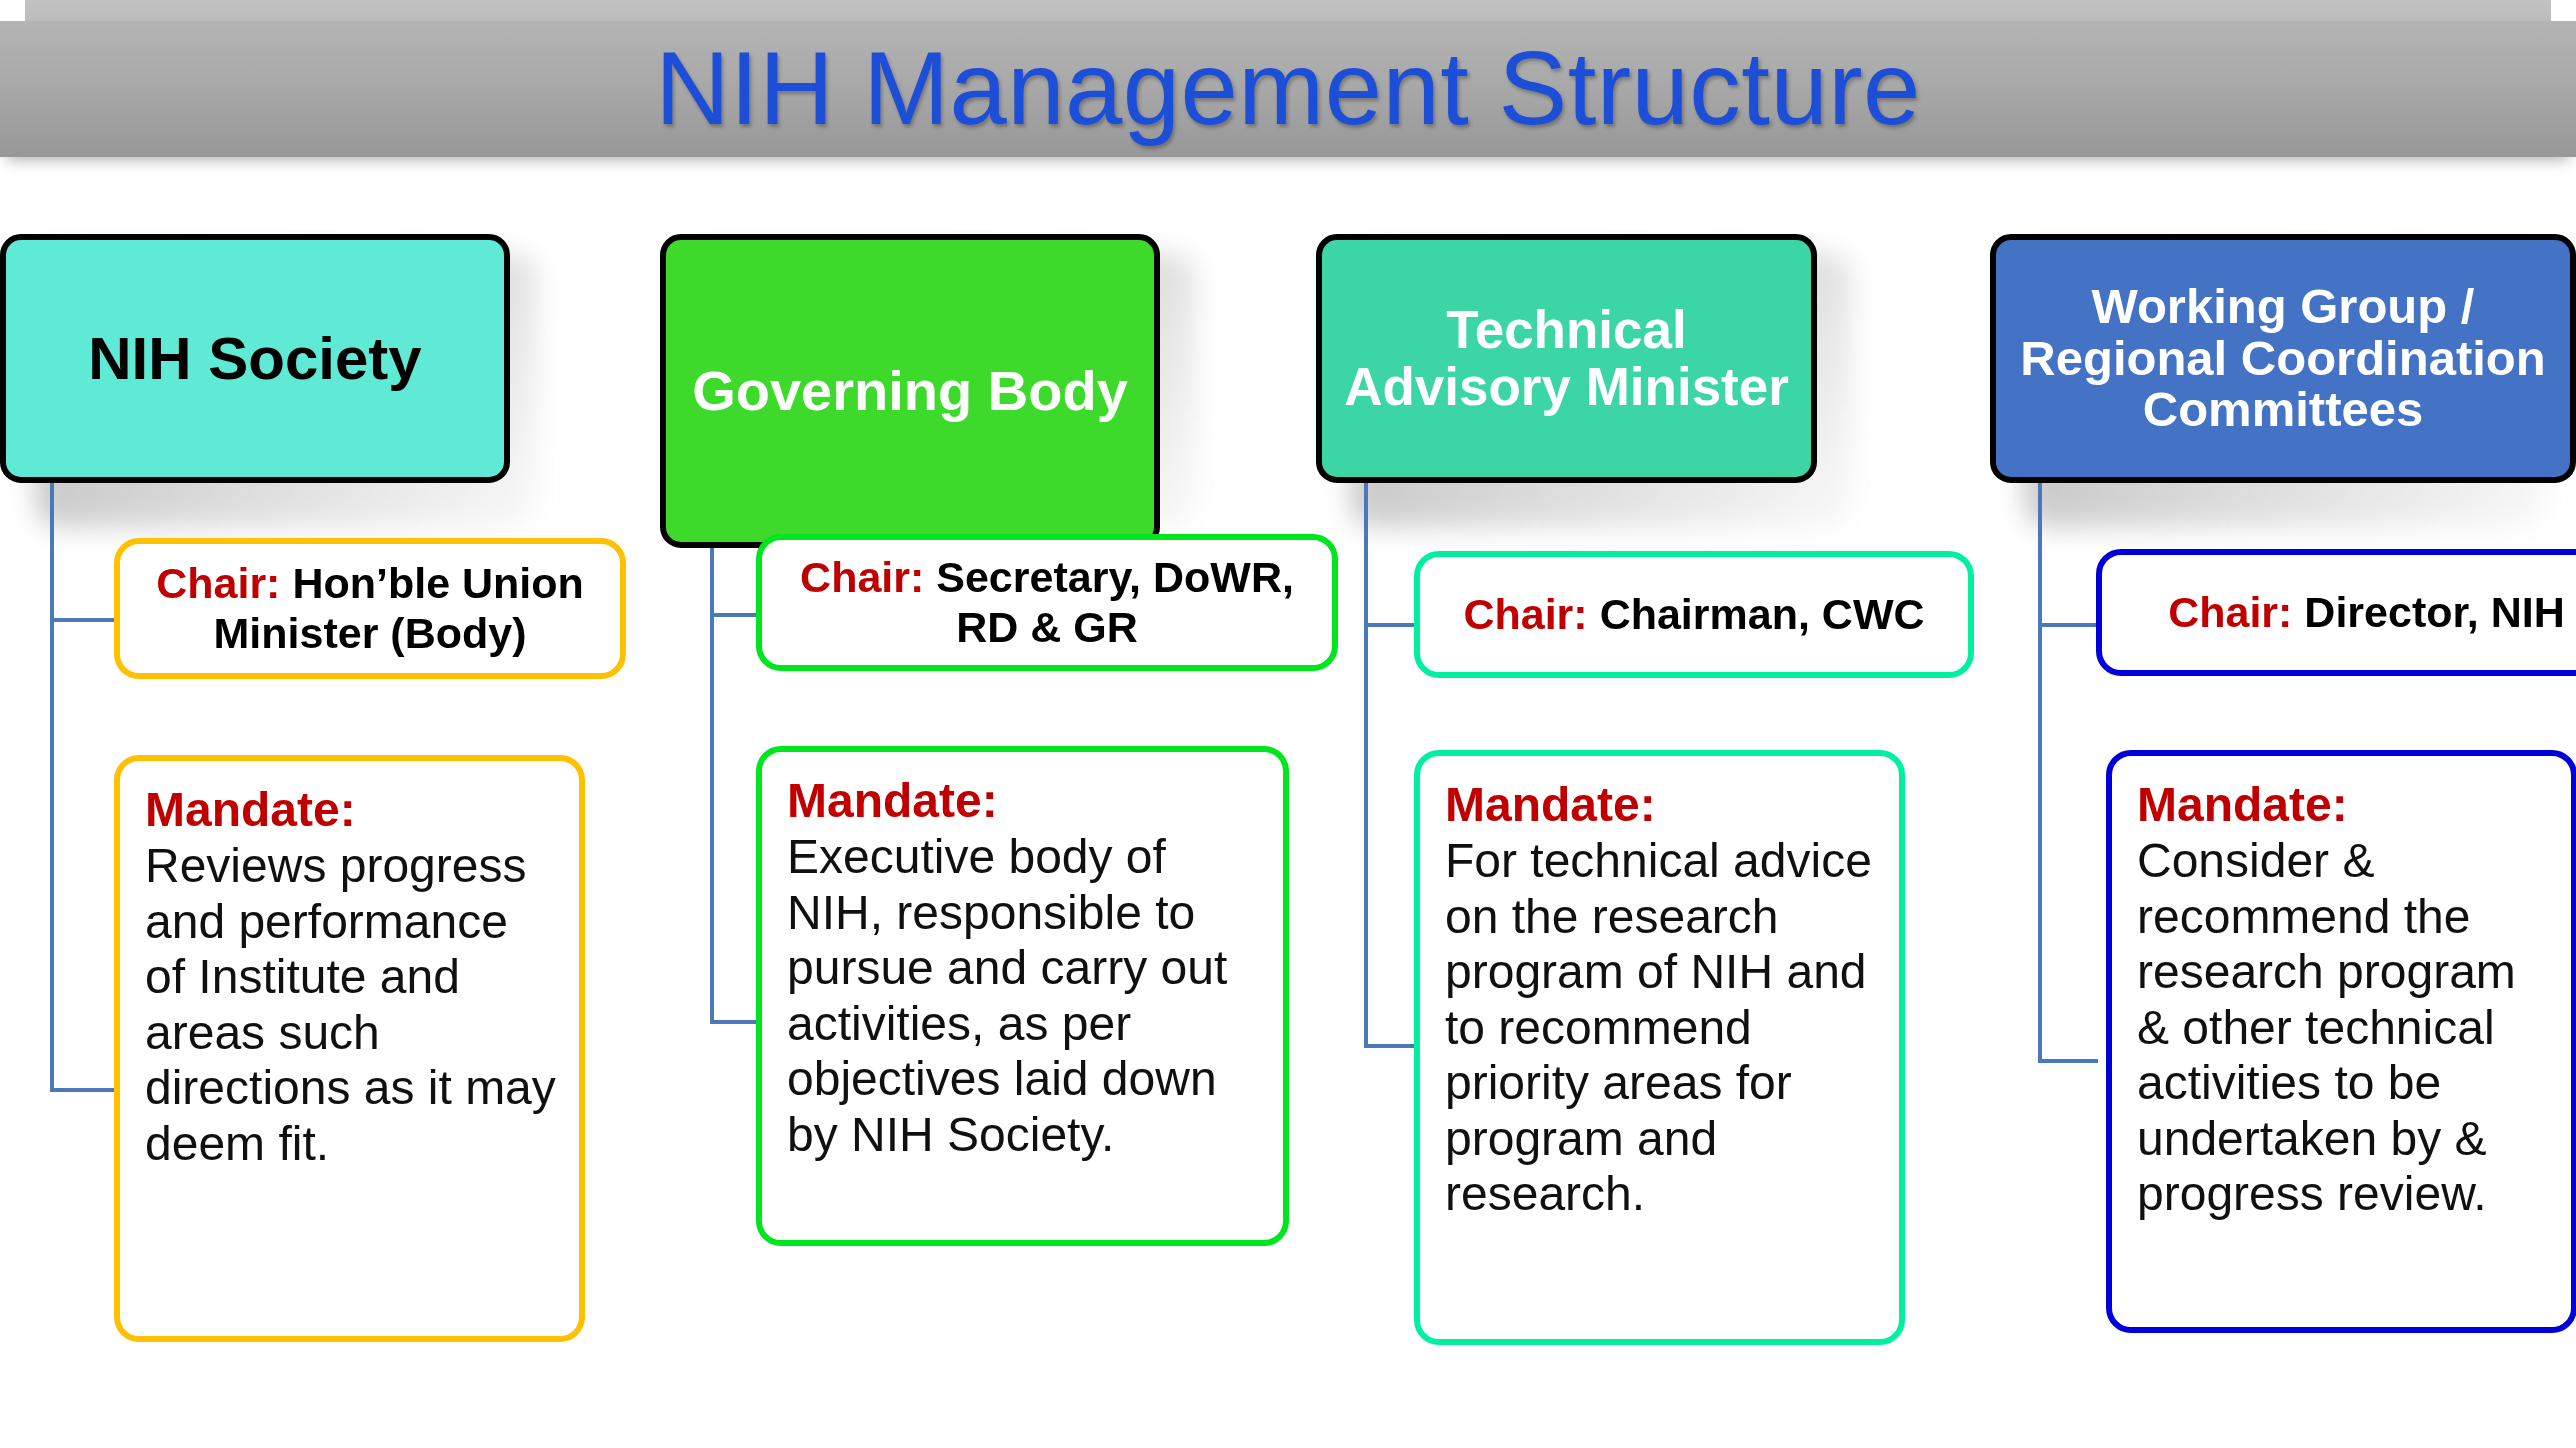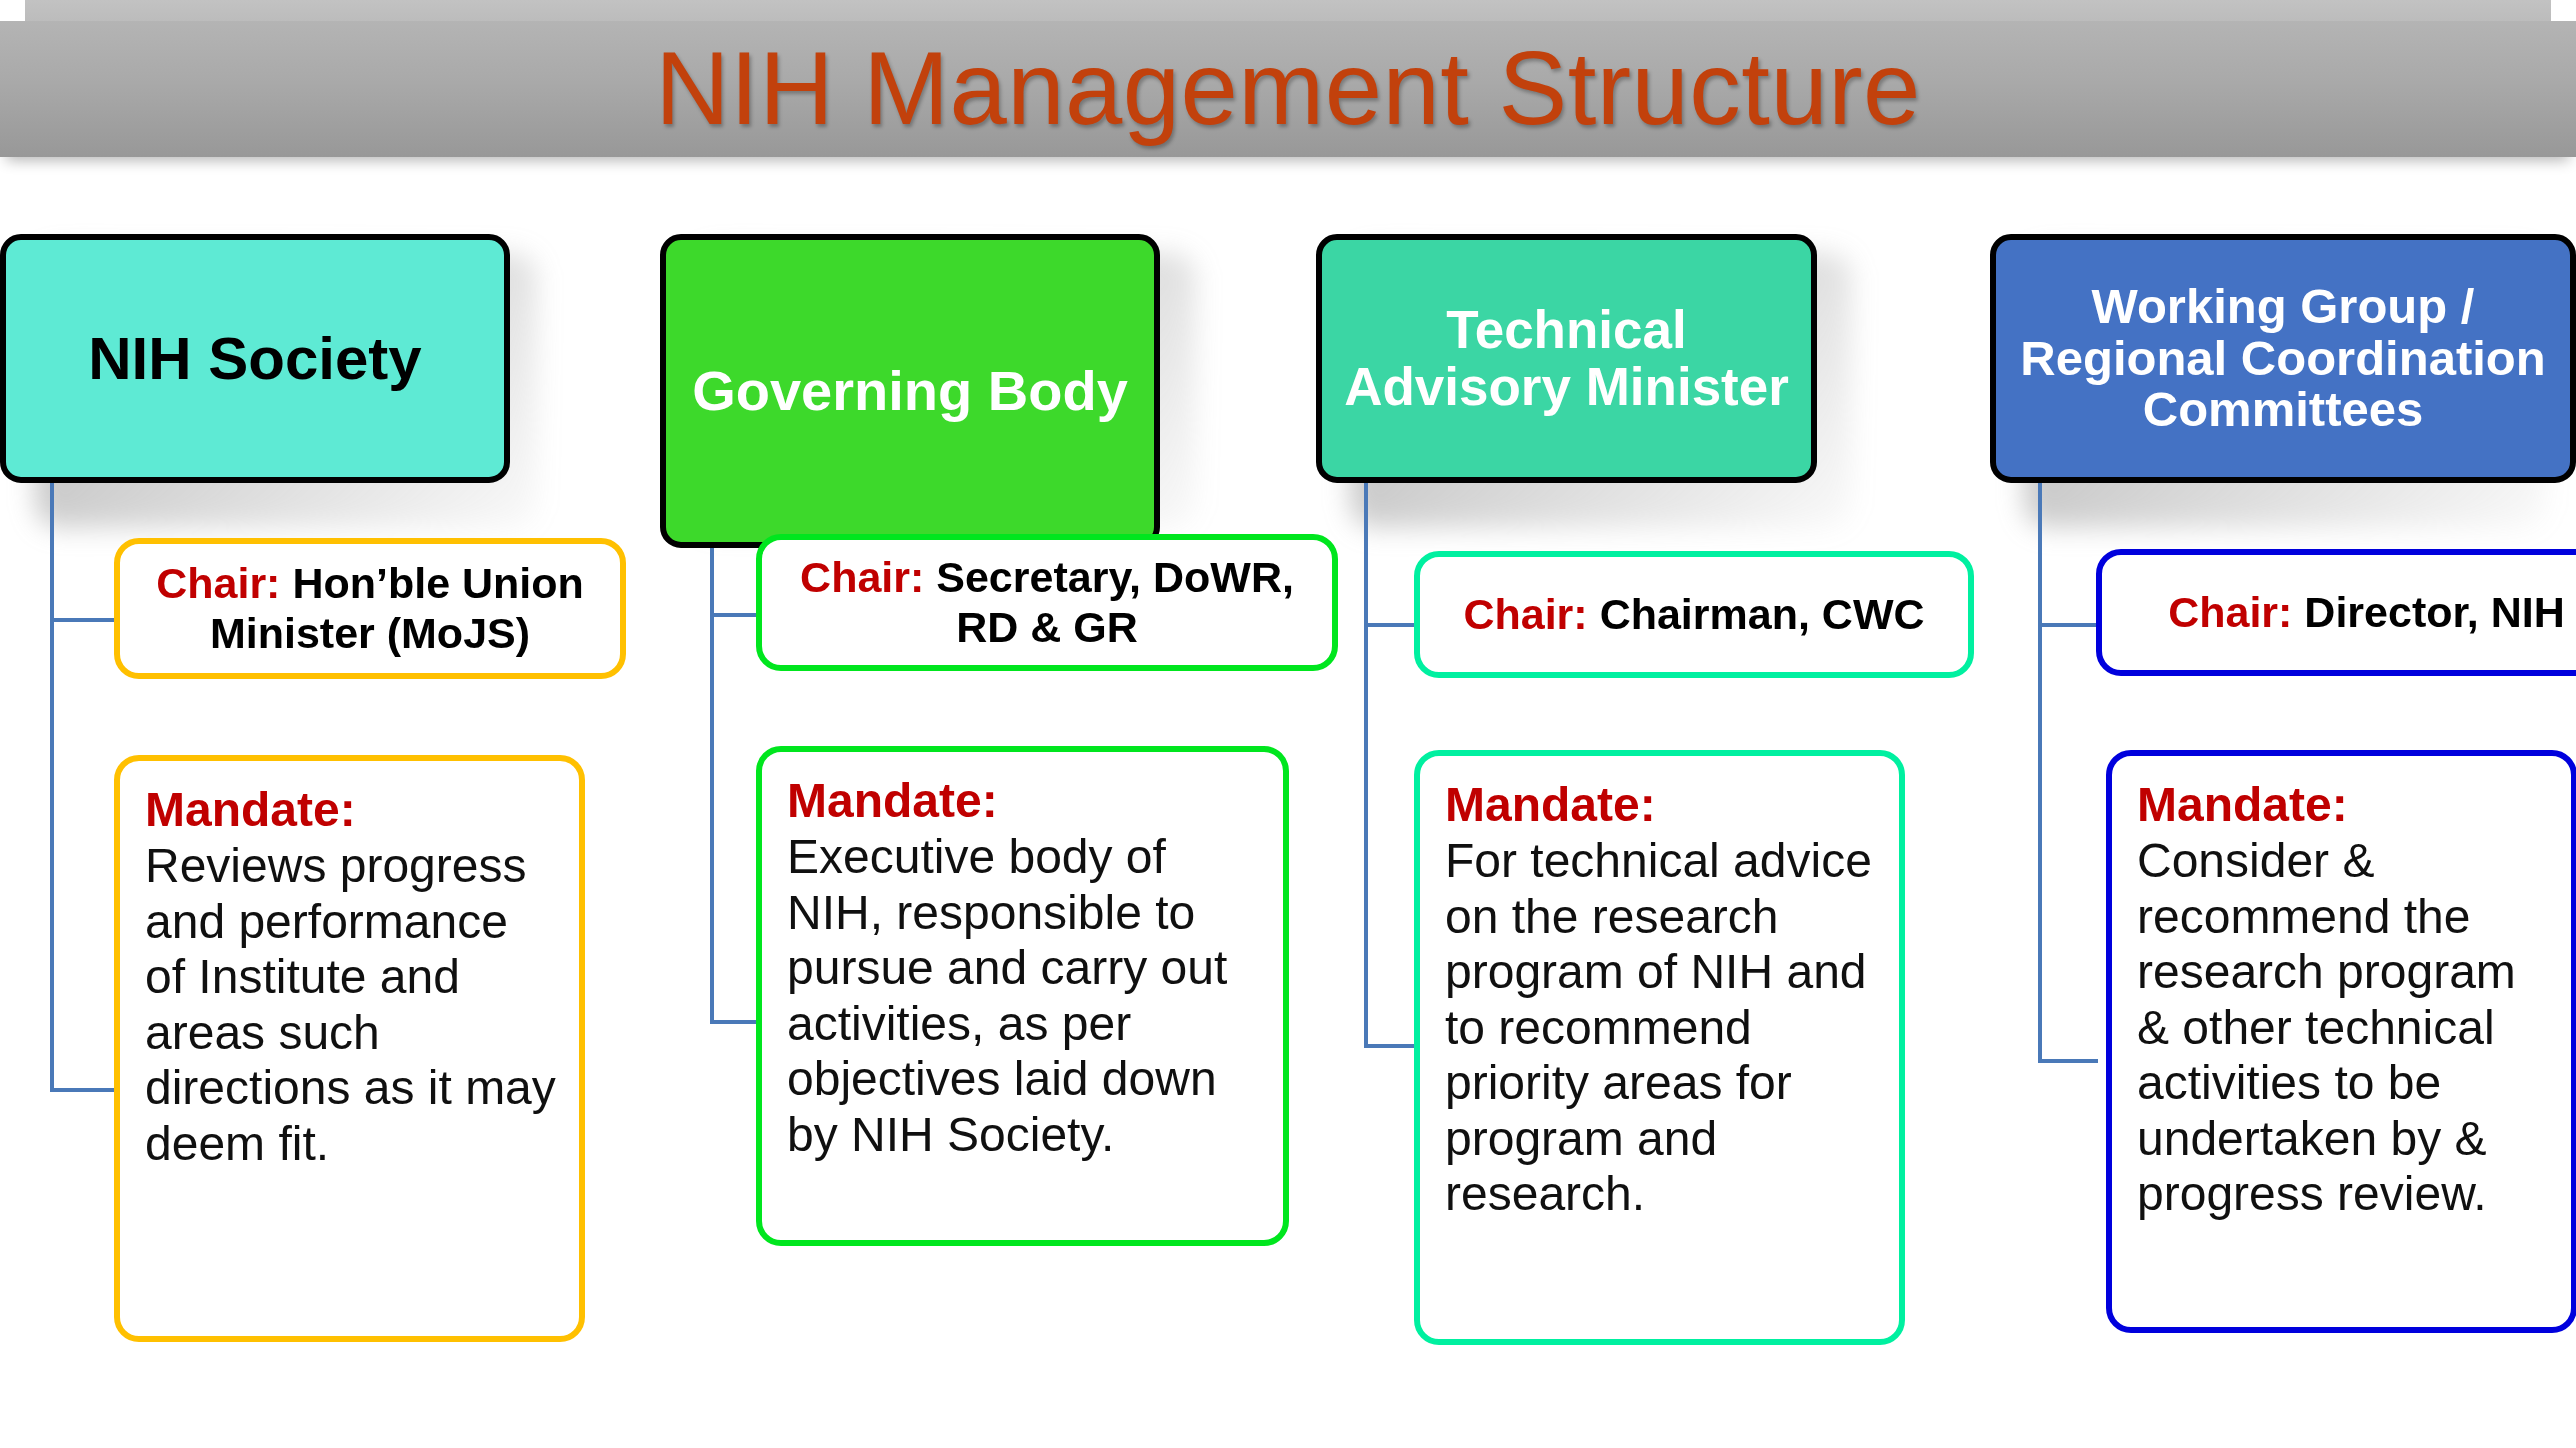--- a/index.html
+++ b/index.html
@@ -9,21 +9,21 @@
 
   
   .title-bar{position:absolute;left:0;top:0;width:2576px;height:157px;}
   .title-bar-top{position:absolute;left:25px;top:0;width:2526px;height:21px;
       background:linear-gradient(to bottom,#c2c2c2,#bcbcbc);}
   .title-bar-body{position:absolute;left:0;top:21px;width:2576px;height:136px;
       background:linear-gradient(to bottom,#b4b4b4 0%,#a9a9a9 45%,#989898 100%);
       box-shadow:0 9.7px 13.5px -5.8px rgba(0,0,0,0.30);}
   .title-text{position:absolute;left:0;top:21px;width:2576px;height:136px;
       display:flex;align-items:center;justify-content:center;
-      color:#c2410c;font-size:103px;font-weight:400;letter-spacing:0.5px;
+      color:#1d4ed8;font-size:103px;font-weight:400;letter-spacing:0.5px;
       text-shadow:1.9px 2.9px 3.9px rgba(0,0,0,0.28);white-space:nowrap;}
 
   
   .column{position:absolute;top:0;}
 
   
   .hdr{position:absolute;border:6.8px solid #000;border-radius:21px;
       display:flex;align-items:center;justify-content:center;text-align:center;
       box-sizing:border-box;padding:5.8px 9.7px;line-height:1.06;z-index:3;}
   .hdr-shadow{position:absolute;z-index:1;
@@ -66,21 +66,21 @@
       <span>NIH Society</span>
     </div>
 
     <div class="vline" style="left:50px;top:483px;height:609px;"></div>
     <div class="hline" style="left:50px;top:618px;width:66px;"></div>
     <div class="hline" style="left:50px;top:1088px;width:66px;"></div>
 
     <div class="card chair" style="left:114px;top:538px;width:512px;height:141px;border:6.8px solid #FFC000;">
       <div>
         <span class="lbl-red">Chair:</span>
-        <span class="body-txt">Hon’ble Union Minister (MoJS)</span>
+        <span class="body-txt">Hon’ble Union Minister (Body)</span>
       </div>
     </div>
 
     <div class="card mandate" style="left:114px;top:755px;width:471px;height:587px;border:6.8px solid #FFC000;">
       <span class="lbl-red">Mandate:</span>
       <span>Reviews progress and performance of Institute and areas such directions as it may deem fit.</span>
     </div>
   </div>
 
   <div class="column">

